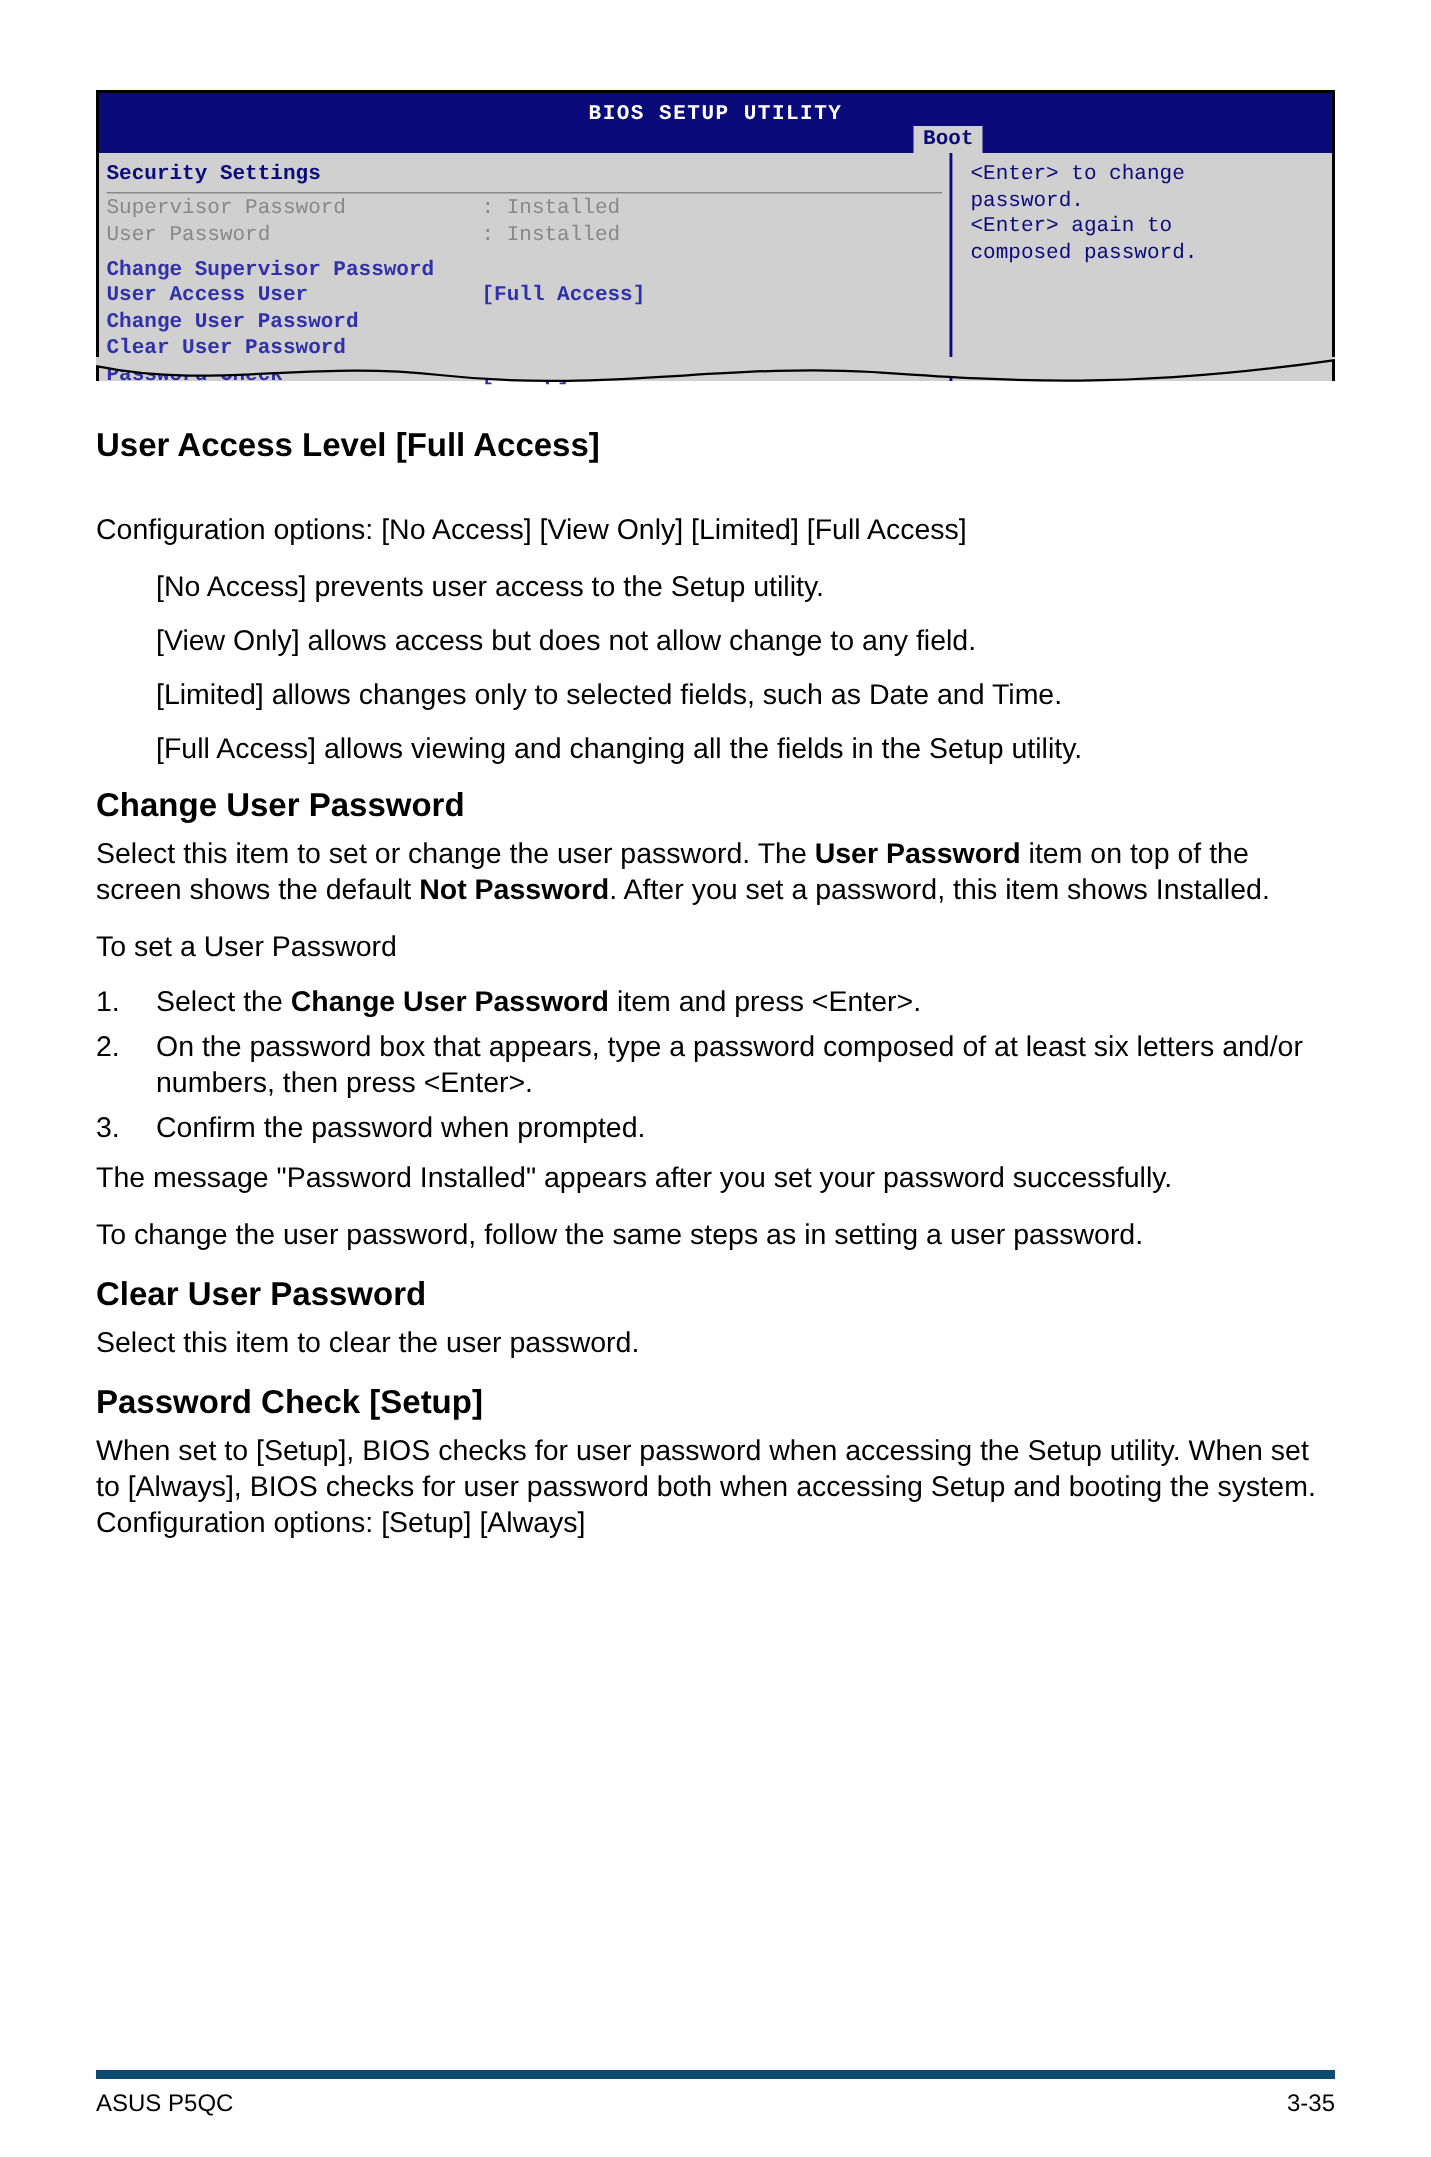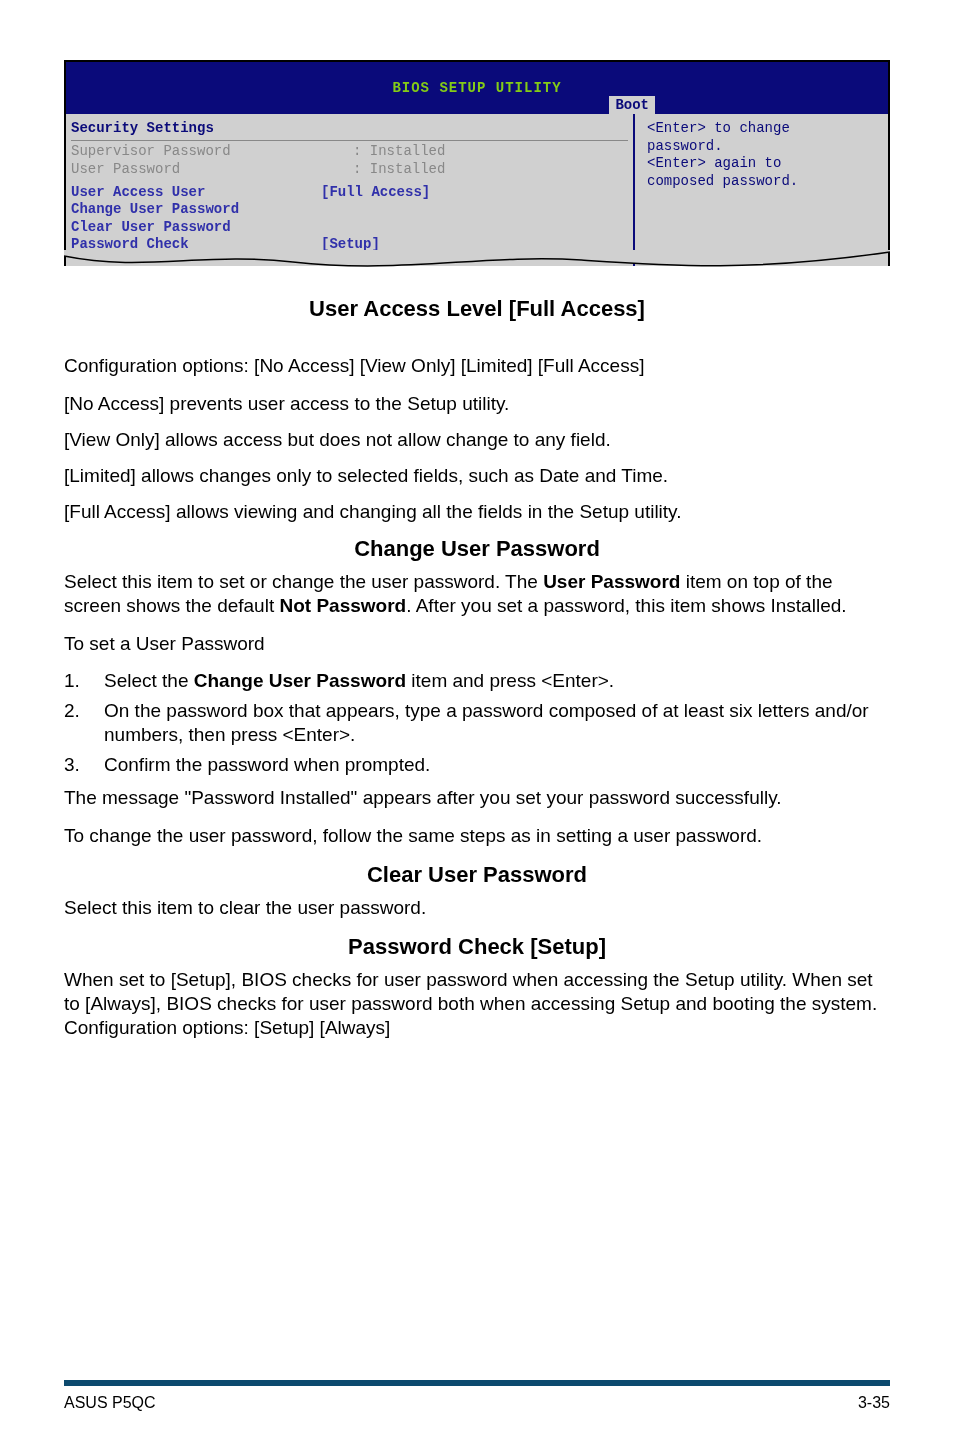--- a/index.html
+++ b/index.html
@@ -19,25 +19,25 @@
       width: 100%;
       border: 2px solid #000;
       border-bottom: none;
       background: #0a0a7a;
       font-family: 'Courier New', monospace;
       font-size: 14px;
       position: relative;
       margin-bottom: 30px;
     }
     .bios-title {
-      color: #84cc16;
+      color: #ffffff;
       text-align: center;
       font-weight: bold;
       background: #0a0a7a;
-      padding-top: 18px;
+      padding-top: 6px;
       letter-spacing: 1px;
     }
     .bios-menu {
       background: #0a0a7a;
       color: #fff;
       text-align: right;
       padding: 1px 0 13px 0;
       height: 18px;
     }
     .bios-tab {
@@ -67,21 +67,20 @@
       line-height: 1.25;
     }
     .security-title {
       font-weight: bold;
       border-bottom: 1px solid #888;
       padding-bottom: 3px;
       margin-bottom: 2px;
     }
     .greyed {
       color: #888;
-      gap: 32px;
     }
     .blue-item {
       color: #3030aa;
       font-weight: bold;
     }
     .bios-row {
       display: flex;
     }
     .bios-row .label {
       width: 250px;
@@ -96,28 +95,28 @@
     }
     .bios-wave svg {
       width: 100%;
       height: 100%;
     }
     h2 {
       font-size: 22px;
       font-weight: bold;
       margin-bottom: 8px;
       margin-top: 0;
-      text-align: center;
     }
     p {
       font-size: 19px;
       line-height: 1.26;
       margin-bottom: 14px;
     }
     .indented {
+      margin-left: 40px;
       margin-bottom: 12px;
     }
     ol {
       font-size: 19px;
       line-height: 1.25;
       margin-left: 0;
       padding-left: 0;
       list-style: none;
       margin-bottom: 10px;
     }
@@ -158,20 +157,21 @@
       <div class="security-title">Security Settings</div>
       <div class="bios-row greyed">
         <span class="label">Supervisor Password</span>
         <span>: Installed</span>
       </div>
       <div class="bios-row greyed">
         <span class="label">User Password</span>
         <span>: Installed</span>
       </div>
       <div class="section-gap"></div>
+      <div class="blue-item">Change Supervisor Password</div>
       <div class="bios-row blue-item">
         <span class="label">User Access User</span>
         <span>[Full Access]</span>
       </div>
       <div class="blue-item">Change User Password</div>
       <div class="blue-item">Clear User Password</div>
       <div class="bios-row blue-item">
         <span class="label">Password Check</span>
         <span>[Setup]</span>
       </div>

